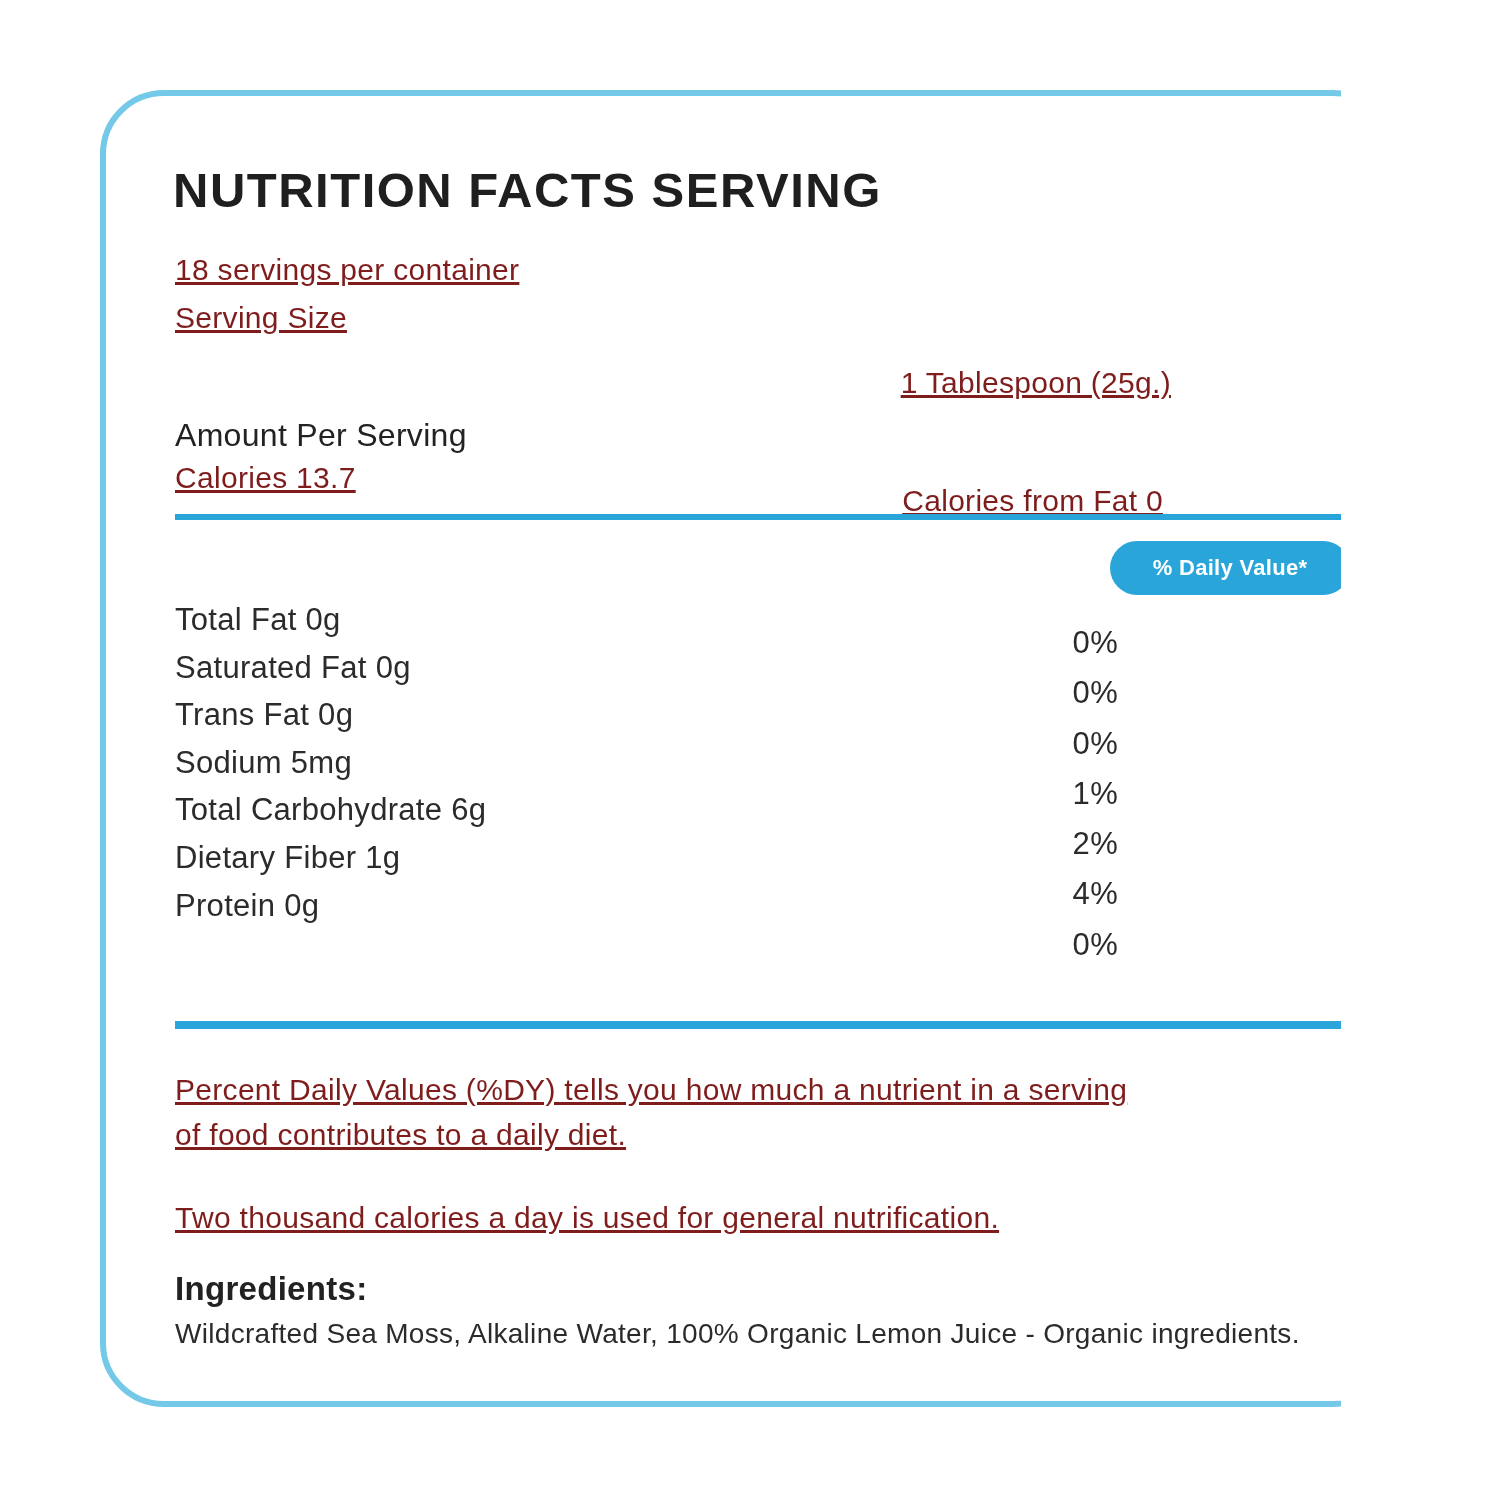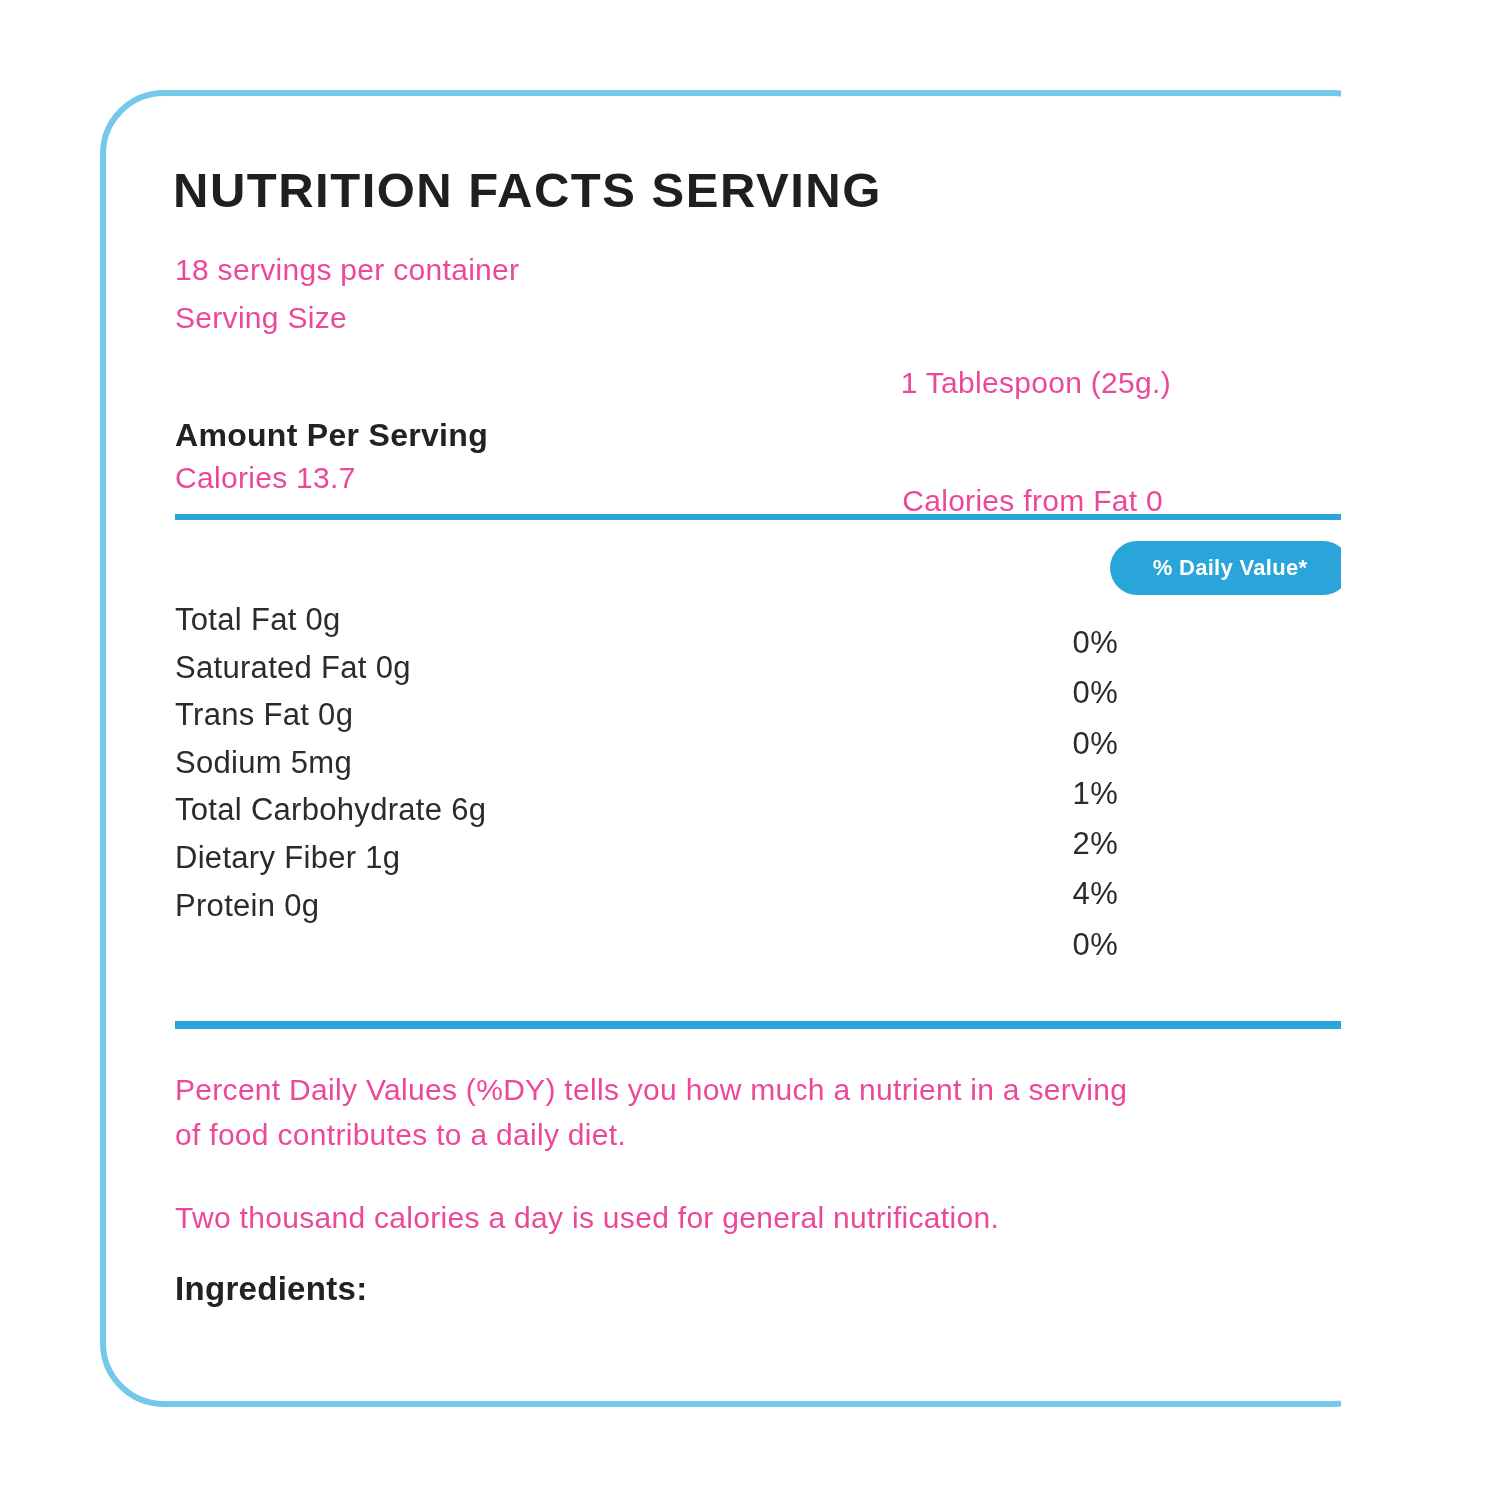--- a/index.html
+++ b/index.html
@@ -37,26 +37,27 @@
     color: #1f1f1f;
     line-height: 56px;
     white-space: nowrap;
   }
   .body-text {
     font-size: 30px;
     font-weight: 400;
     line-height: 36px;
     letter-spacing: 0.3px;
     white-space: nowrap;
-    color: #ec4899;
+    color: #7f1d1d;
+    text-decoration: underline;
   }
   .servings        { left: 175px; top: 252px; }
   .serving-size    { left: 175px; top: 300px; }
   .tablespoon      { right: 170px; top: 365px; text-align: right; }
-  .amount-heading  { left: 175px; top: 416px; font-size: 32px; font-weight: 700; line-height: 38px; letter-spacing: 0.3px; white-space: nowrap; color: #222; }
+  .amount-heading  { left: 175px; top: 416px; font-size: 32px; font-weight: 400; line-height: 38px; letter-spacing: 0.3px; white-space: nowrap; color: #222; }
   .calories        { left: 175px; top: 460px; }
   .calories-fat    { right: 178px; top: 483px; text-align: center; }
   .rule-1 {
     left: 175px; top: 514px;
     width: 1185px; height: 6px;
   }
   .rule-2 {
     left: 175px; top: 1021px;
     width: 1185px; height: 8px;
   }
@@ -145,14 +146,15 @@
     <div class="row">0%</div>
   </div>
 
   <div class="abs rule rule-2"></div>
 
   <div class="abs body-text footnote-1a">Percent Daily Values (%DY) tells you how much a nutrient in a serving</div>
   <div class="abs body-text footnote-1b">of food contributes to a daily diet.</div>
   <div class="abs body-text footnote-2">Two thousand calories a day is used for general nutrification.</div>
 
   <div class="abs ingredients-label">Ingredients:</div>
+  <div class="abs ingredients-text">Wildcrafted Sea Moss, Alkaline Water, 100% Organic Lemon Juice - Organic ingredients.</div>
 
 </div>
 
 </body></html>

